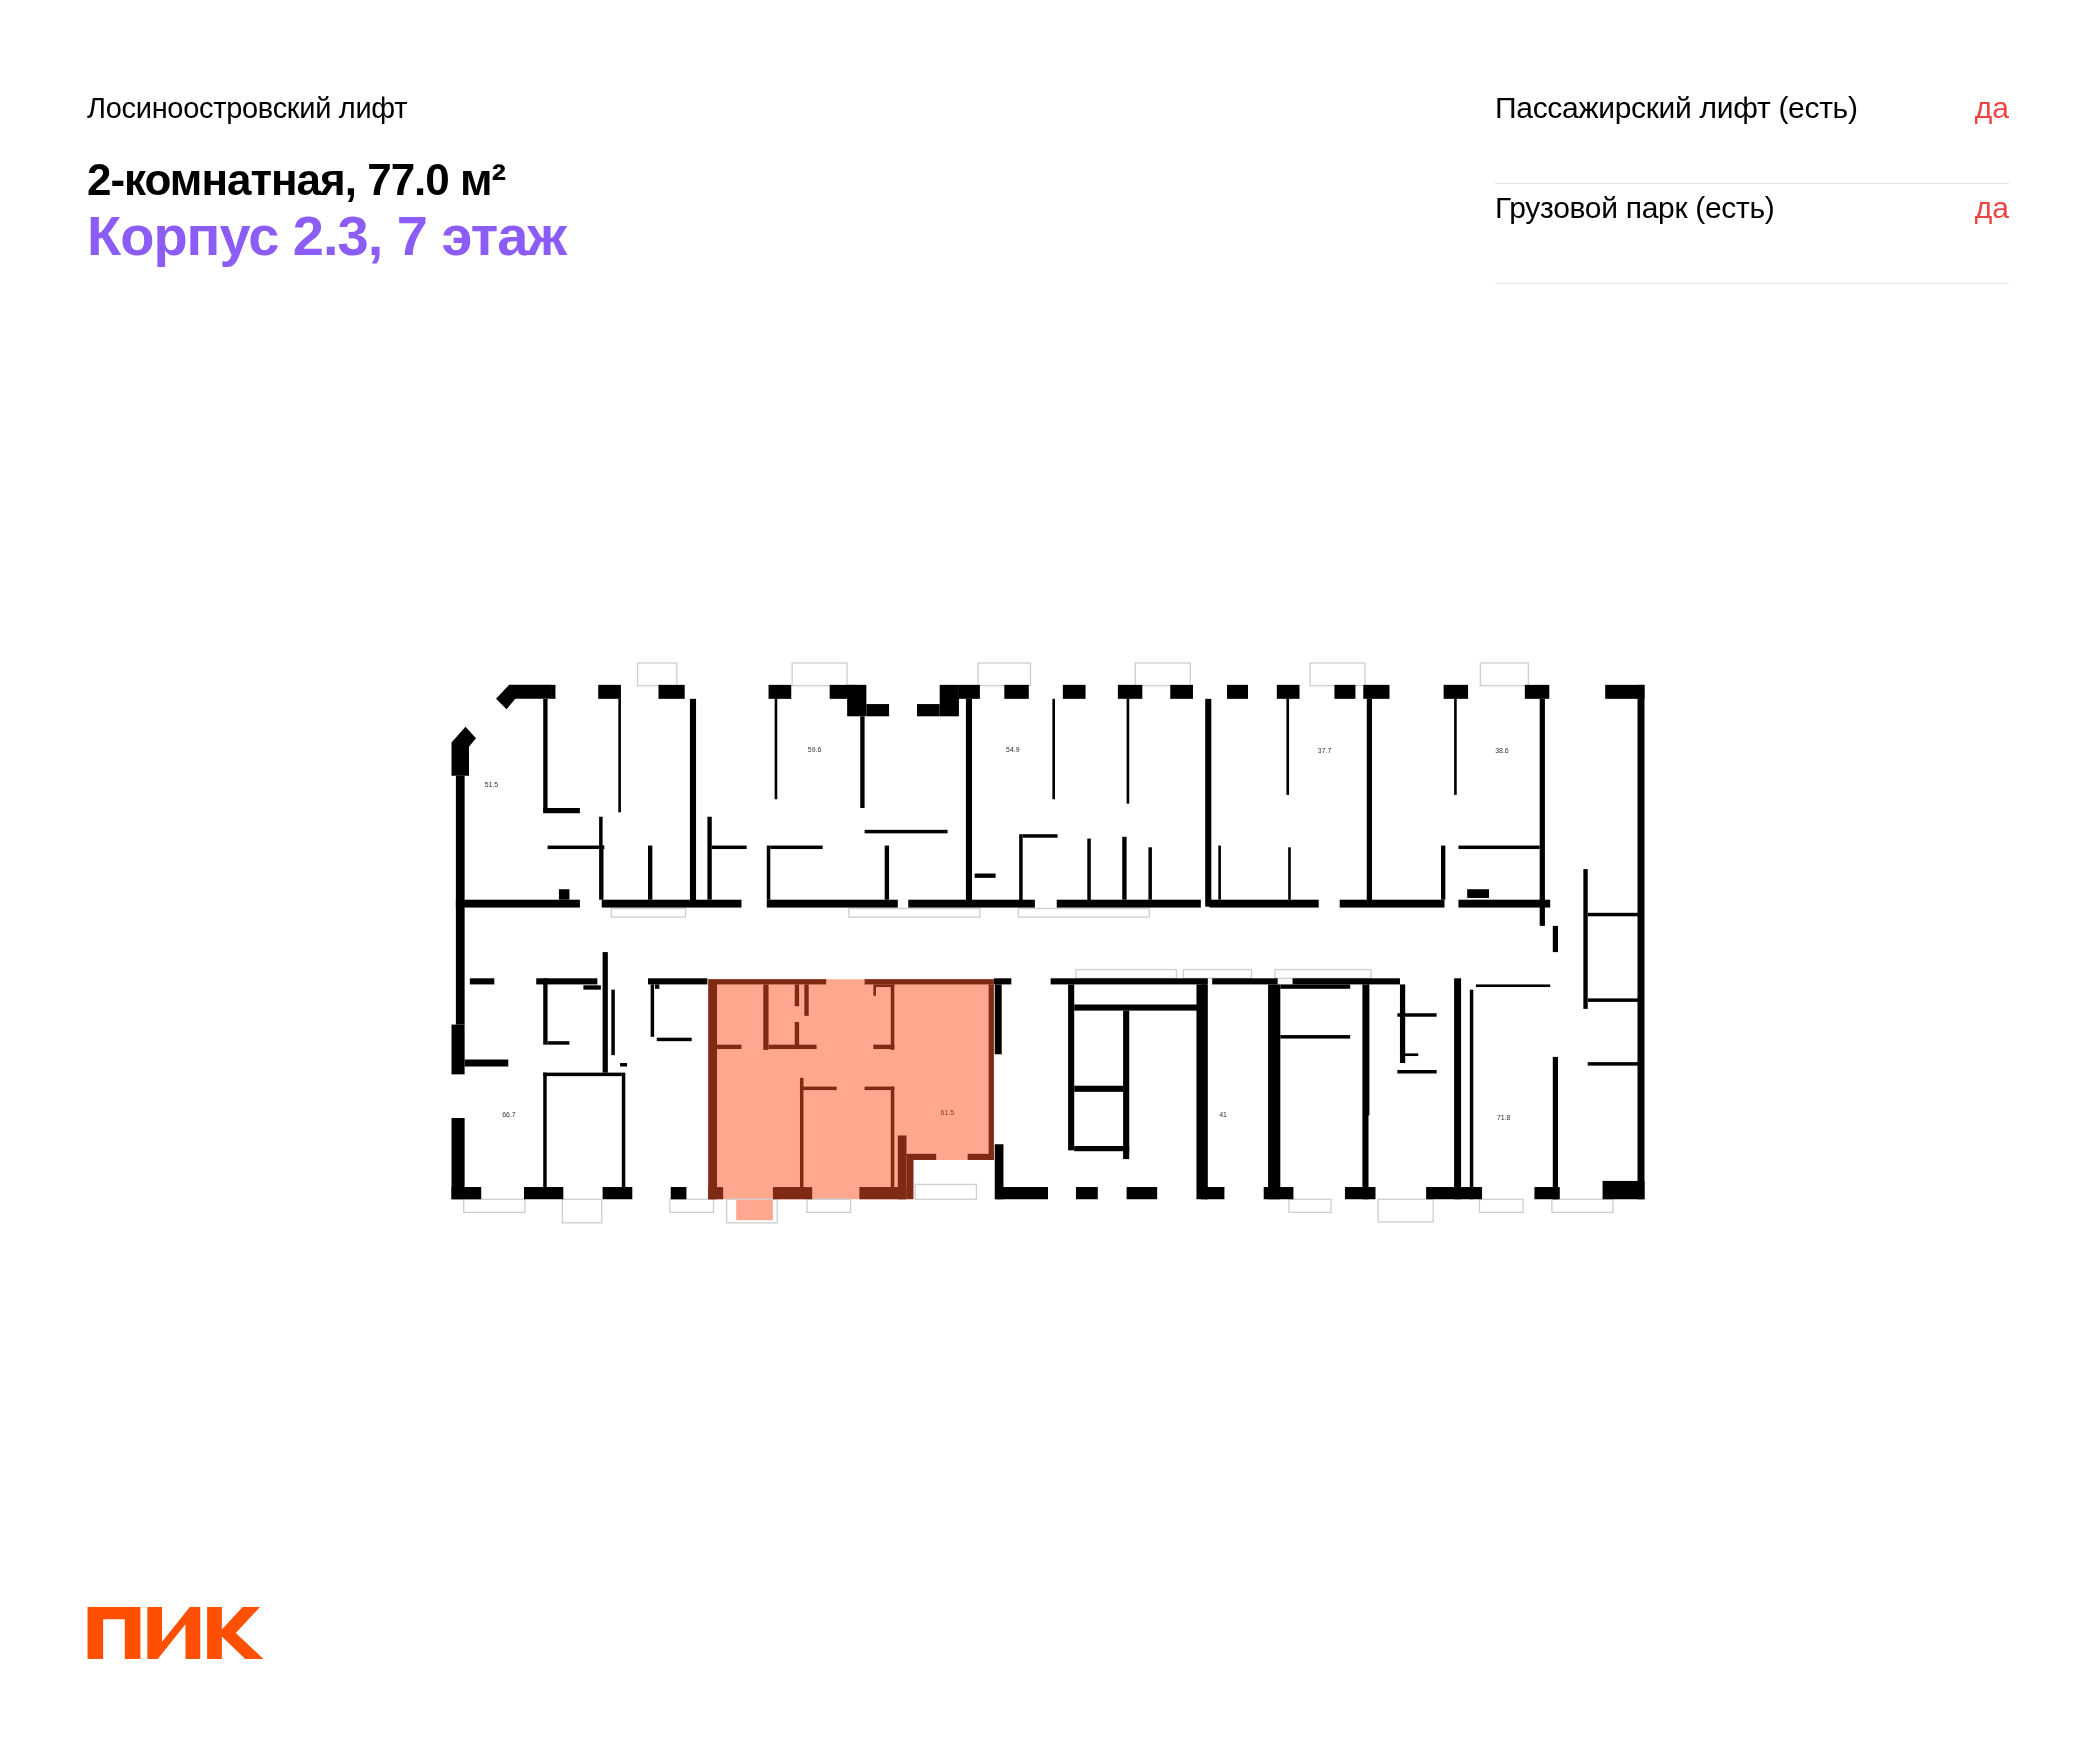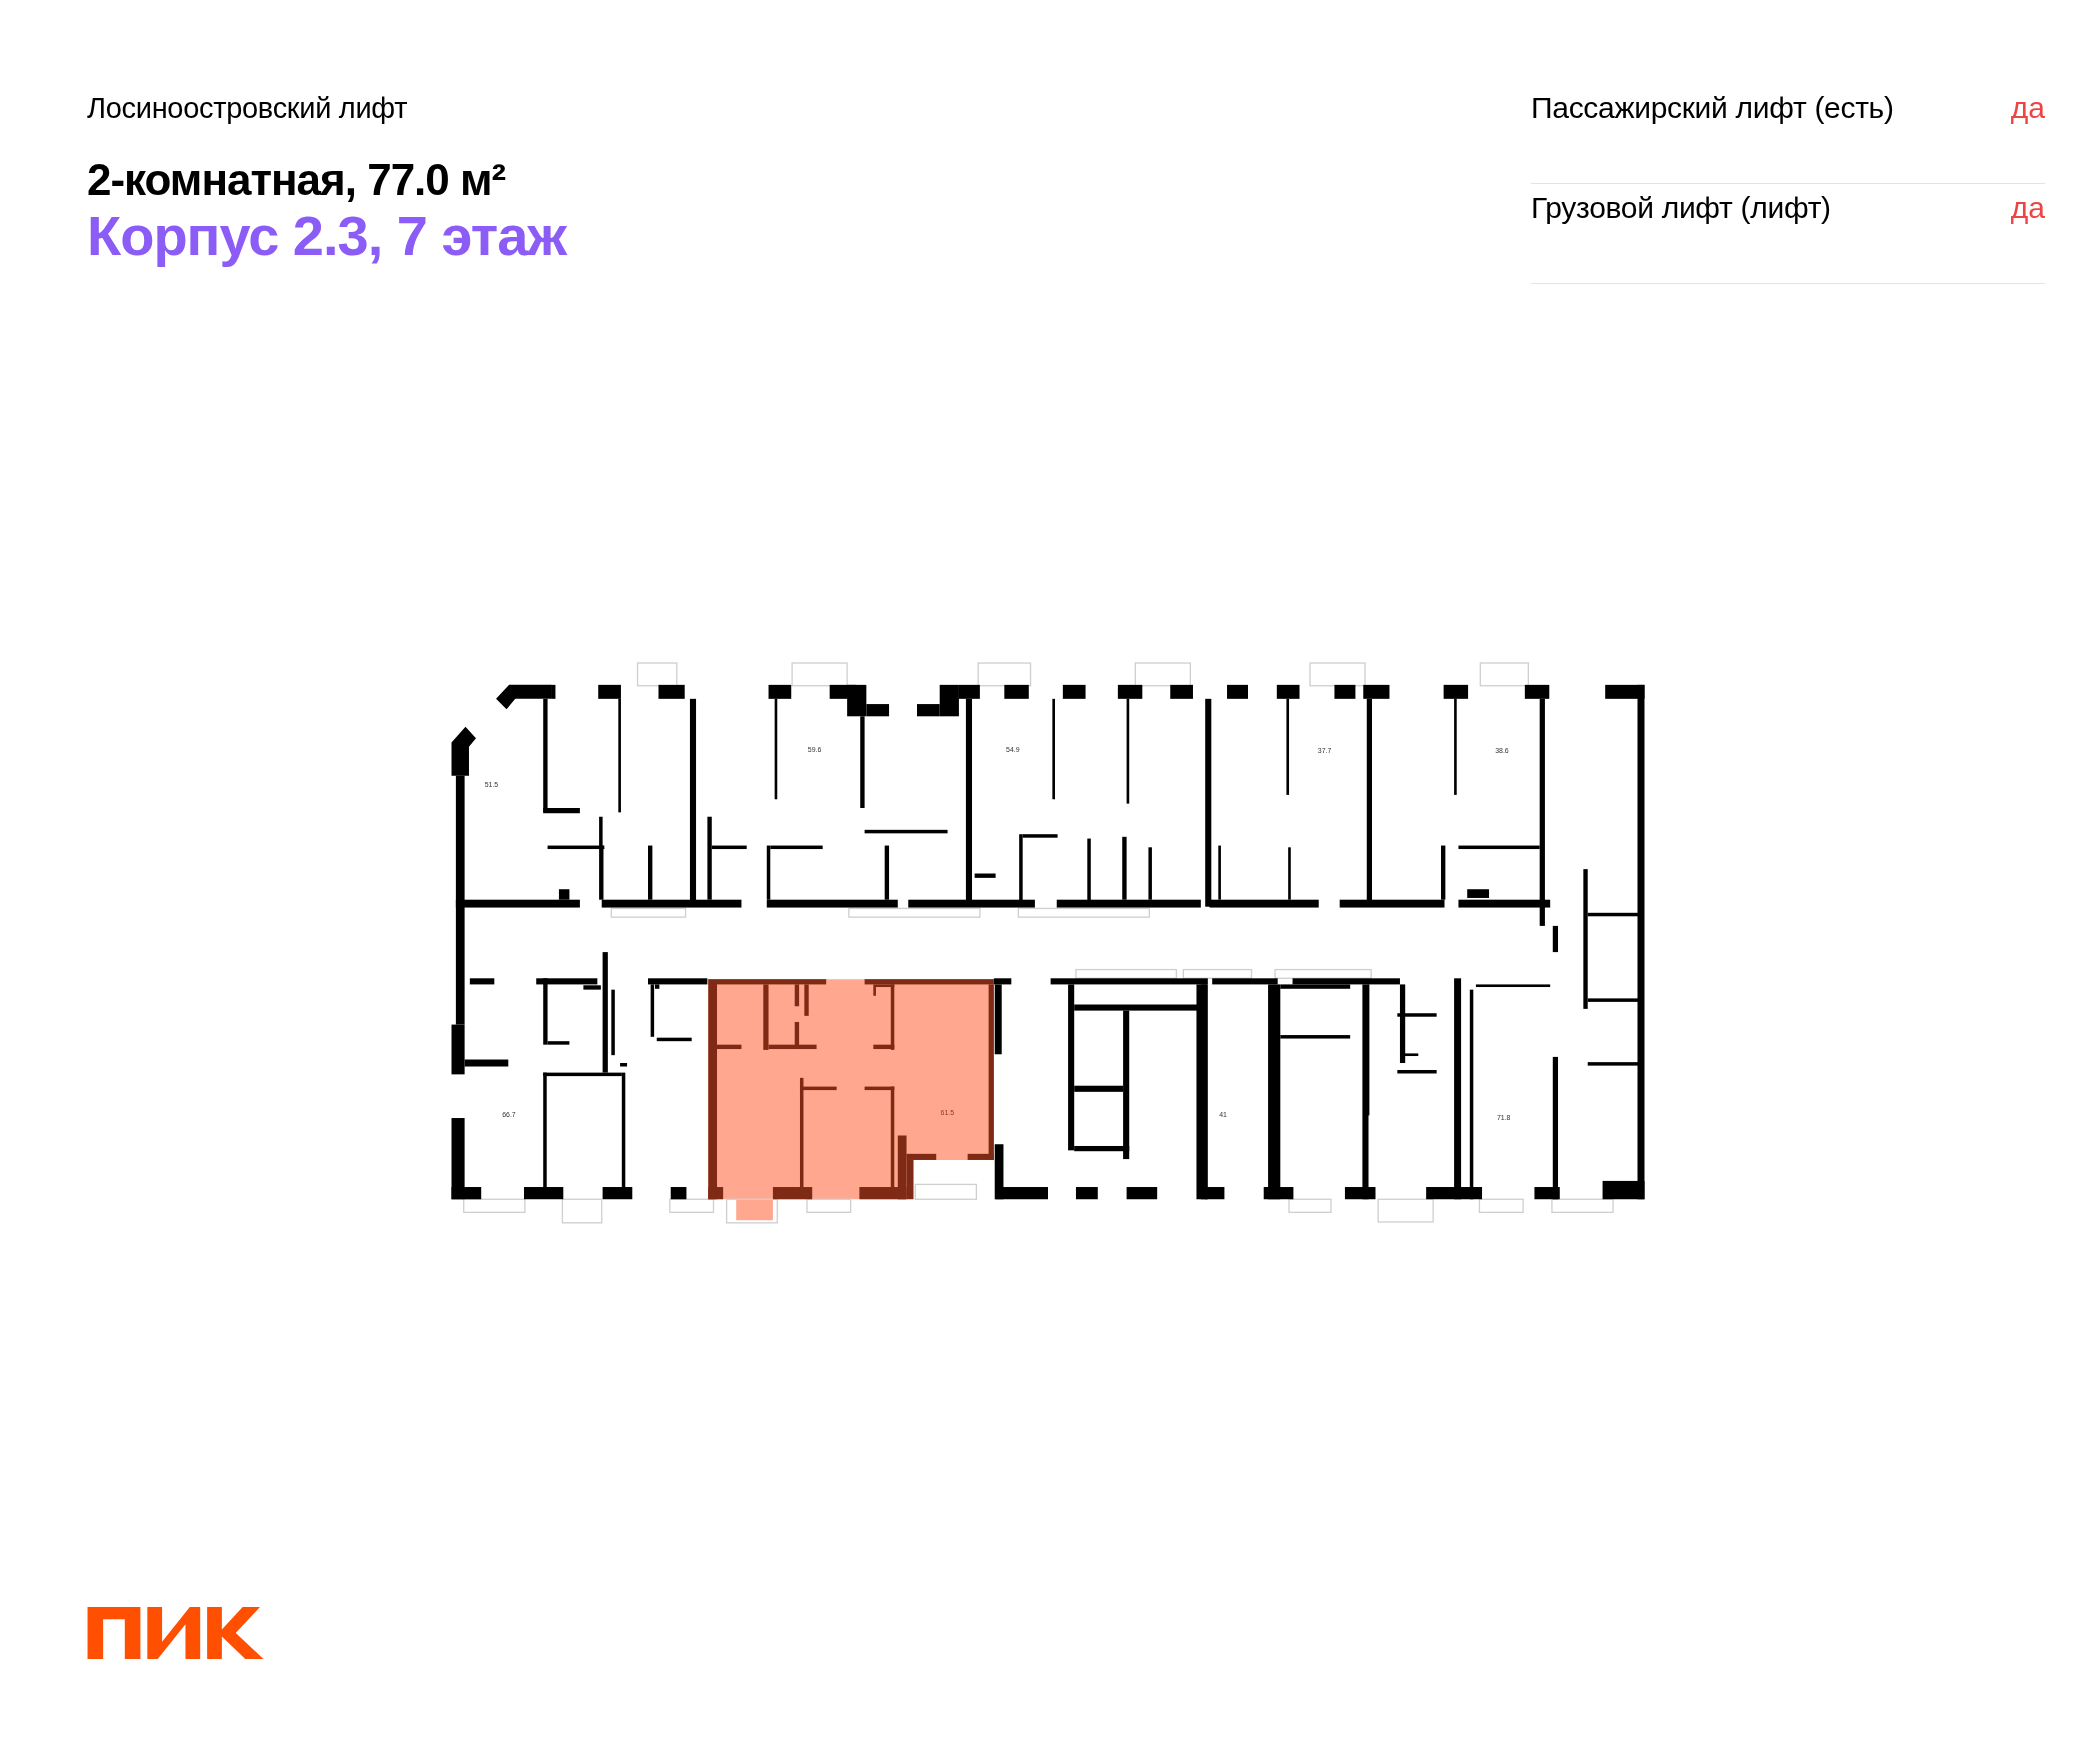--- a/index.html
+++ b/index.html
@@ -1,20 +1,20 @@
 <!DOCTYPE html>
 <html style="font-size:14px"><head>
 <meta charset="utf-8">
 <style>
   html,body{margin:0;padding:0;background:#ffffff;}
   body{width:2096px;height:1747px;position:relative;overflow:hidden;font-family:"Liberation Sans","DejaVu Sans",sans-serif;color:#000;}
   .project-name{position:absolute;left:87px;top:91px;font-size:29px;font-weight:500;letter-spacing:-0.3px;line-height:35px;}
   .apt-title{position:absolute;left:87px;top:154px;font-size:44px;font-weight:700;letter-spacing:-1px;line-height:52px;}
   .apt-sub{position:absolute;left:87px;top:210px;font-size:56px;font-weight:700;color:#8b5cf6;letter-spacing:-1px;line-height:52px;}
-  .features{position:absolute;left:1495px;top:84px;width:514px;margin-left:36px;}
+  .features{position:absolute;left:1495px;top:84px;width:514px;}
   .feature-row{position:relative;height:100px;border-bottom:1.7px solid #e2e2e2;box-sizing:border-box;}
   .feature-label{position:absolute;left:0;top:7px;font-size:30px;font-weight:500;letter-spacing:-0.3px;}
   .feature-value{position:absolute;right:0;top:7px;font-size:30px;color:#ef4444;text-align:center;}
   .logo{position:absolute;left:87px;top:1607px;width:177px;height:52px;}
   .plan{position:absolute;left:0;top:0;width:2096px;height:1747px;}
   .area-label{font-family:"Liberation Sans",sans-serif;font-size:8px;fill:#333;}
   .area-label-active{fill:#8c3a22;}
 </style>
 </head>
 <body>
@@ -22,21 +22,21 @@
 <div class="project-name">Лосиноостровский лифт</div>
 <div class="apt-title">2-комнатная, 77.0 м²</div>
 <div class="apt-sub">Корпус 2.3, 7 этаж</div>
 
 <div class="features">
   <div class="feature-row">
     <span class="feature-label">Пассажирский лифт (есть)</span>
     <span class="feature-value">да</span>
   </div>
   <div class="feature-row">
-    <span class="feature-label">Грузовой лифт (лифт)</span>
+    <span class="feature-label">Грузовой парк (есть)</span>
     <span class="feature-value">да</span>
   </div>
 </div>
 
 <svg class="plan" viewBox="0 0 2400 2000" xmlns="http://www.w3.org/2000/svg">
 
   <g>
     <path d="M811 1121 H1138 V1328 H1038 V1373 H811 Z" fill="#FFA88F"></path>
     <rect x="843" y="1373" width="42" height="24" fill="#FFA88F"></rect>
   </g>

